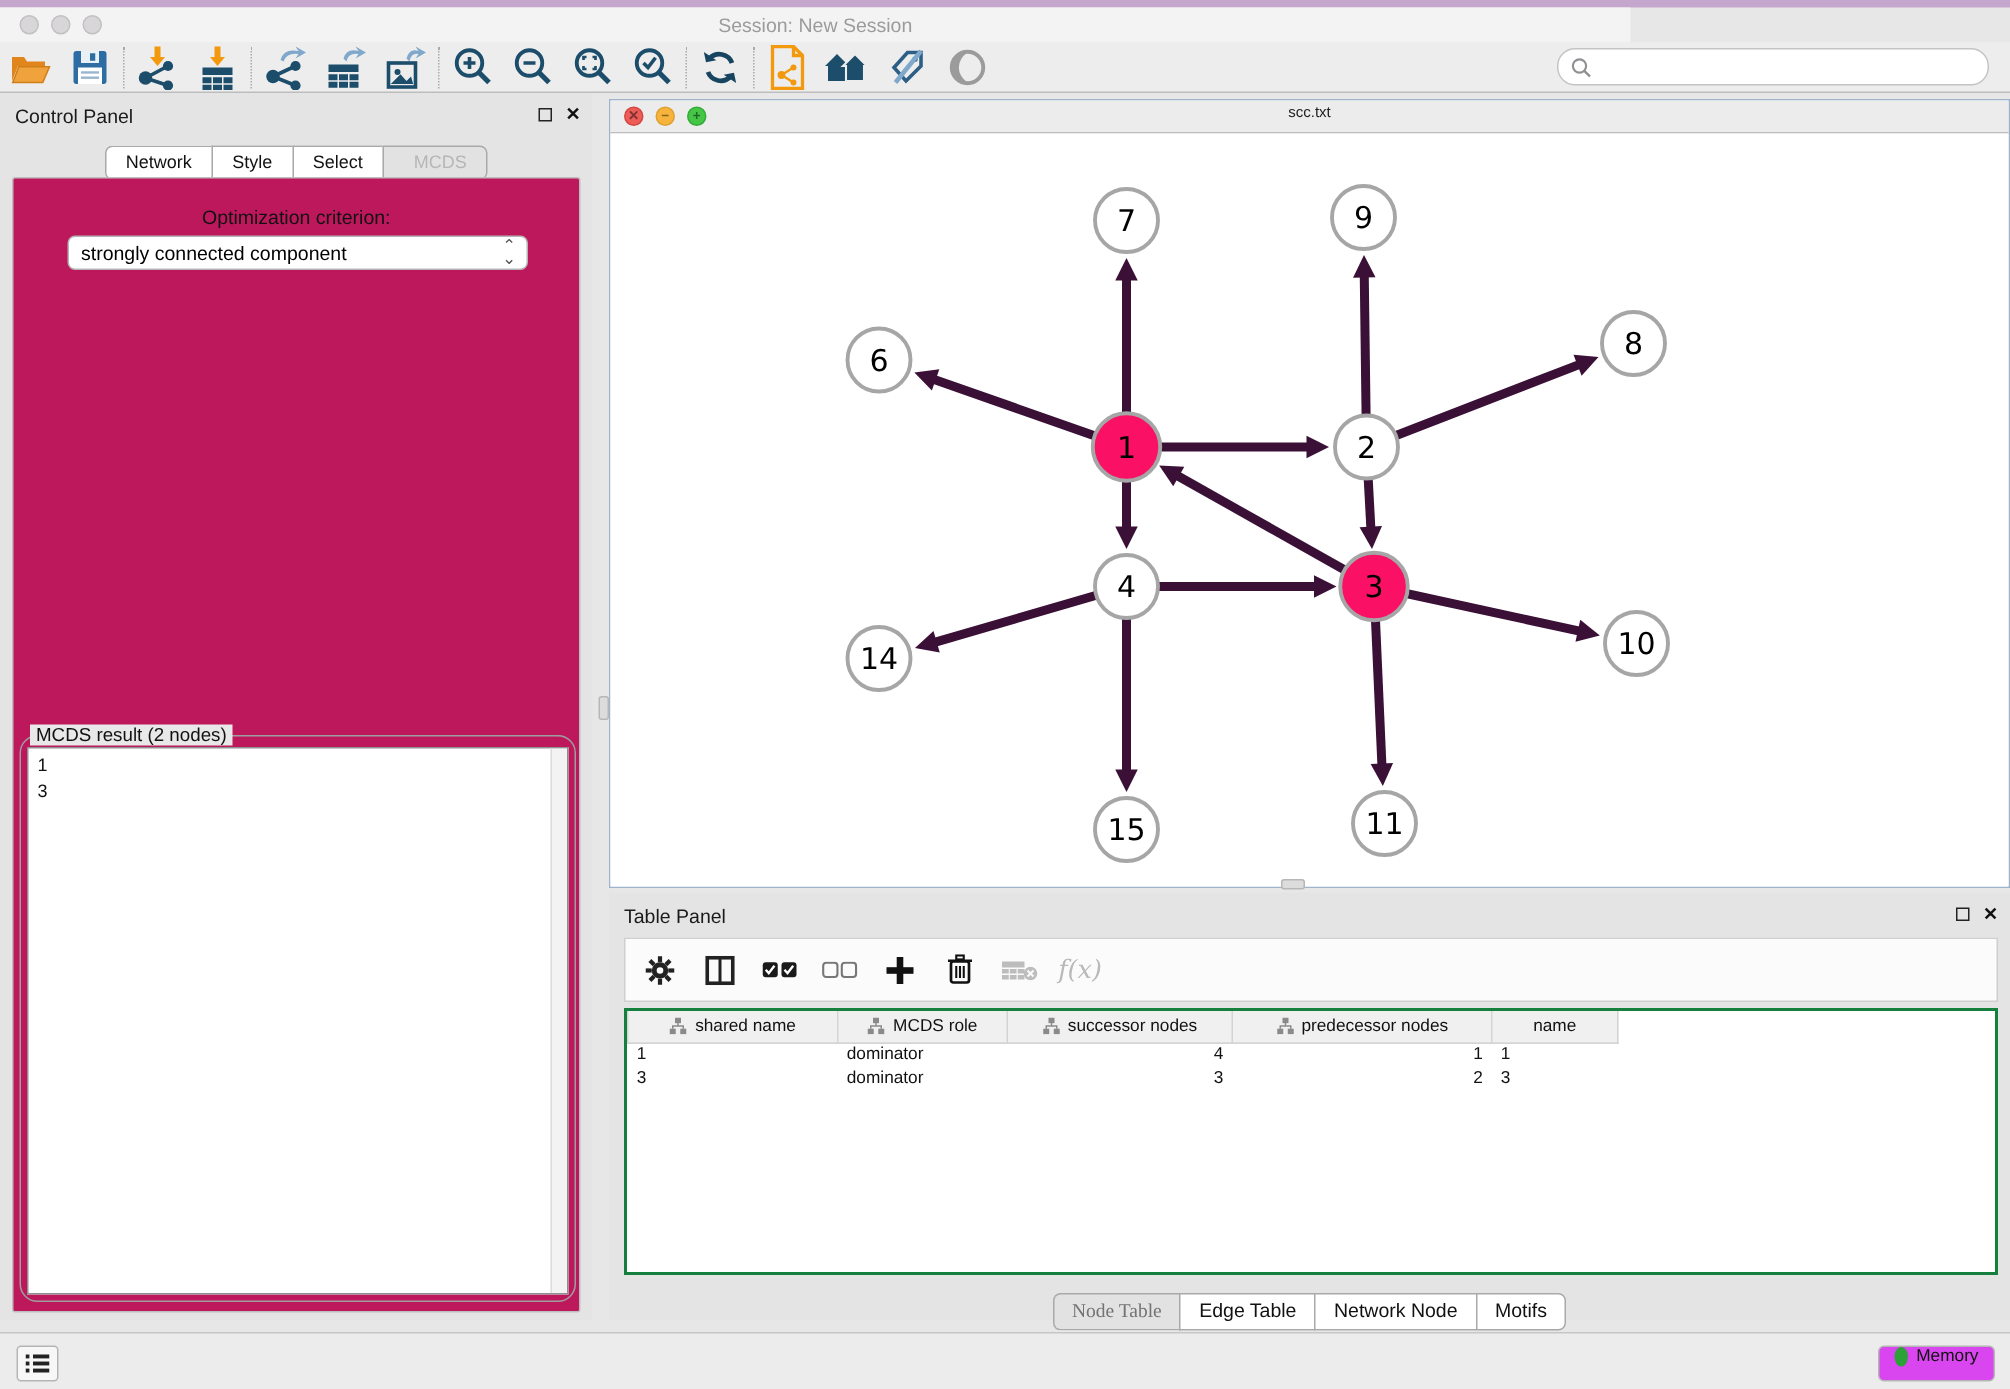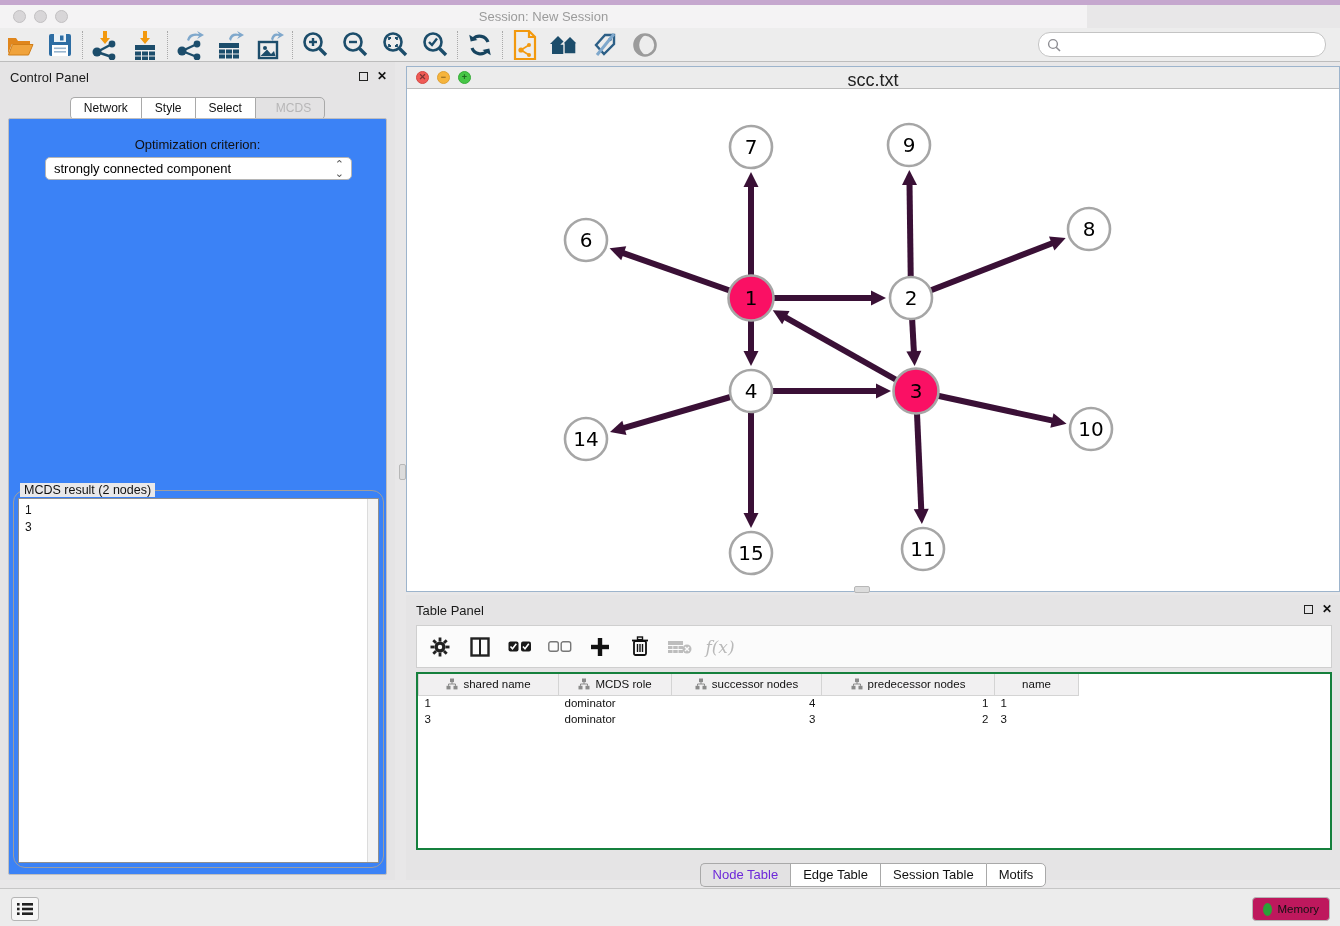--- a/index.html
+++ b/index.html
@@ -24,36 +24,36 @@
   .control-panel { position:absolute; left:0; top:62px; width:395px; height:818px; background:#e5e4e5; }
   .panel-head { position:absolute; top:8px; left:10px; font-size:13px; color:#1a1a1a; }
   .panel-icons { position:absolute; top:9px; right:8px; display:flex; gap:9px; align-items:center; }
   .float-box { width:9px; height:9px; border:1.5px solid #222; background:transparent; }
   .close-x { font-size:12px; font-weight:bold; color:#111; line-height:11px; }
   .cp-tabs { position:absolute; top:35px; left:0; width:100%; display:flex; justify-content:center; }
   .cp-tab { font-size:12px; padding:3px 13px 4px; background:#fff; border:1px solid #a9a9a9; border-right:none; color:#111; }
   .cp-tab:first-child { border-radius:5px 0 0 5px; }
   .cp-tab:last-child { border-right:1px solid #a9a9a9; border-radius:0 5px 5px 0;padding-left:20px; }
   .cp-tab.selected { background:#e3e2e3; color:#b7b6b7; }
-  .cp-inner { position:absolute; top:56px; left:8px; width:379px; height:757px; background:#3b82f6; border:1px solid #bfbebf; border-radius:2px; }
+  .cp-inner { position:absolute; top:56px; left:8px; width:379px; height:757px; background:#be185d; border:1px solid #bfbebf; border-radius:2px; }
   .opt-label { position:absolute; top:18px; width:100%; text-align:center; font-size:13px; color:#111; }
   .opt-select { position:absolute; top:38px; left:36px; width:307px; height:23px; background:#fff; border:1px solid #b5b5b5; border-radius:5px; font-size:13px; display:flex; align-items:center; padding:0 8px; }
   .opt-select .sel-text { flex:1; }
   .stepper { font-size:11px; color:#555; letter-spacing:-1px; line-height:9px; text-align:center; }
   .cp-buttons { position:absolute; top:70px; width:100%; display:flex; justify-content:center; gap:14px; }
   .mac-btn { background:#fff; border:1px solid #b0b0b0; border-radius:5px; font-size:13px; padding:3px 14px; color:#111; font-family:"Liberation Sans", sans-serif; }
   .result-group { position:absolute; left:4px; top:371px; width:371px; height:378px; border:1px solid #9e9e9e; border-radius:12px; }
   .result-legend { position:absolute; top:-8px; left:6px; background:#e9e8e9; padding:0 4px; font-size:12.5px; color:#111; }
   .result-text { position:absolute; left:4px; top:7px; right:4px; bottom:4px; background:#fff; border:1px solid #8f8f8f; font-size:12px; color:#111; padding:3px 0 0 6px; line-height:17px; overflow:hidden; }
   .result-scroll { position:absolute; right:0; top:0; bottom:0; width:11px; background:#f3f3f3; border-left:1px solid #dcdcdc; }
 
   
   .net-frame { position:absolute; left:406px; top:66px; width:934px; height:526px; border:1px solid #9db4cc; background:#fff; }
   .net-titlebar { position:absolute; top:0; left:0; width:100%; height:22px; background:#ececec; border-bottom:1px solid #bdbdbd; }
-  .net-title { position:absolute; width:100%; text-align:center; top:3px; font-size:18px; color:#222; }
+  .net-title { position:absolute; width:100%; text-align:center; top:3px; font-size:10px; color:#222; }
   .net-lights { position:absolute; left:9px; top:4px; display:flex; gap:8px; }
   .nl { width:13px; height:13px; border-radius:50%; font-size:9px; font-weight:bold; color:#7e3433; display:flex; align-items:center; justify-content:center; line-height:1; }
   .nl.red { background:#ef5b56; border:1px solid #d44843; }
   .nl.yellow { background:#f6b43c; border:1px solid #dfa133; color:#8a6420; }
   .nl.green { background:#46c646; border:1px solid #36ab38; color:#1f6b21; }
   .net-canvas { position:absolute; left:0; top:22px; width:932px; height:502px; background:#fff; }
 
   .grip-v { position:absolute; left:399px; top:464px; width:7px; height:16px; background:#dcdcdc; border:1px solid #b7b7b7; border-radius:2px; }
   .grip-h { position:absolute; left:854px; top:586px; width:16px; height:7px; background:#dcdcdc; border:1px solid #b7b7b7; border-radius:2px; }
 
@@ -65,26 +65,26 @@
   .tp-table { position:absolute; left:10px; top:77px; width:916px; height:178px; background:#fff; border:2px solid #15803d; overflow:hidden; }
   table.grid { border-collapse:collapse; font-size:11.5px; }
   table.grid th { background:#f1f0f1; border:1px solid #d4d4d4; border-top:none; font-weight:normal; height:21px; font-size:11.5px; color:#111; padding:0 4px; }
   table.grid td { height:16px; padding:0 6px; color:#111; white-space:nowrap; }
   th .hdr-inner { display:flex; align-items:center; justify-content:center; gap:5px; }
   td.num { text-align:right; }
   .tp-tabs { position:absolute; bottom:-7px; left:0; width:100%; display:flex; justify-content:center; }
   .tp-tab { font-size:13px; padding:3px 12px 4px; background:#fff; border:1px solid #a9a9a9; border-right:none; color:#111; }
   .tp-tab:first-child { border-radius:5px 0 0 5px; }
   .tp-tab:last-child { border-right:1px solid #a9a9a9; border-radius:0 5px 5px 0; }
-  .tp-tab.selected { background:#e3e2e3; color:#6d28d9; }
+  .tp-tab.selected { background:#e3e2e3; color:#737373;font-family:Liberation Serif, serif; }
 
   
   .statusbar { position:absolute; left:0; top:888px; width:1340px; height:38px; background:#ececec; border-top:1px solid #c6c6c6; }
   .status-left-btn { position:absolute; left:11px; top:8px; width:28px; height:24px; background:#f7f7f7; border:1px solid #b5b5b5; border-radius:3px; display:flex; align-items:center; justify-content:center; }
-  .memory-btn { position:absolute; right:10px; top:8px; height:24px; background:#be185d; border:1px solid #b5b5b5; border-radius:4px; display:flex; align-items:center; gap:5px; padding:0 10px; font-size:11.5px; color:#111; }
+  .memory-btn { position:absolute; right:10px; top:8px; height:24px; background:#d946ef; border:1px solid #b5b5b5; border-radius:4px; display:flex; gap:5px; padding:0 10px; font-size:11.5px; color:#111; }
   .mem-dot { width:9px; height:13px; border-radius:50%; background:#2ba138; }
 </style>
 </head>
 <body>
 
 <div class="purple-strip"></div>
 <div class="titlebar">
   <div class="traffic">
     <div class="dot"></div>
     <div class="dot"></div>
@@ -490,21 +490,21 @@
           <td class="num">3</td>
           <td class="num">2</td>
           <td>3</td>
         </tr>
       </tbody>
     </table>
   </div>
   <div class="tp-tabs">
     <div class="tp-tab selected">Node Table</div>
     <div class="tp-tab">Edge Table</div>
-    <div class="tp-tab">Session Table</div>
+    <div class="tp-tab">Network Node</div>
     <div class="tp-tab">Motifs</div>
   </div>
 </div>
 
 <div class="statusbar">
   <div class="status-left-btn">
     <svg width="16" height="14" viewBox="0 0 16 14">
       <rect x="0" y="1" width="2.6" height="2.6" fill="#222"></rect>
         <rect x="5" y="1" width="11" height="2.6" fill="#222"></rect>
       <rect x="0" y="5.7" width="2.6" height="2.6" fill="#222"></rect>

